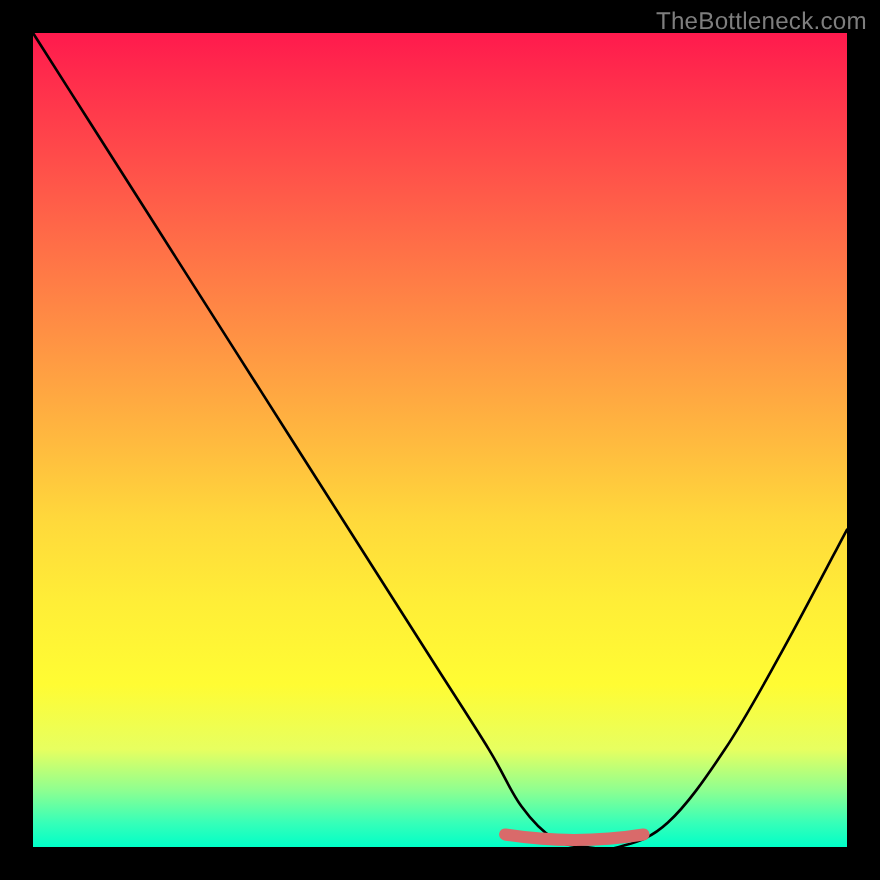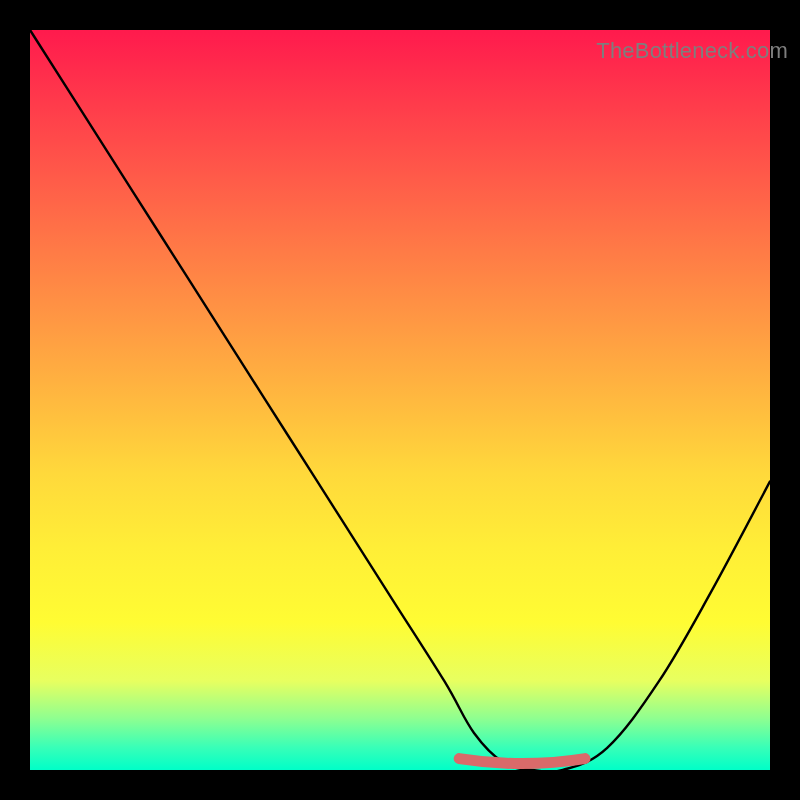--- a/index.html
+++ b/index.html
@@ -42,21 +42,20 @@
     );
   }
   .attribution {
     position: absolute;
     top: 6px;
     right: 12px;
     color: #7e7e7e;
     font-size: 22px;
     font-weight: 500;
     letter-spacing: 0.2px;
-    margin-top: 32px;
   }
   svg.curve {
     position: absolute;
     left: 0;
     top: 0;
     width: 740px;
     height: 740px;
     overflow: visible;
   }
 </style>

